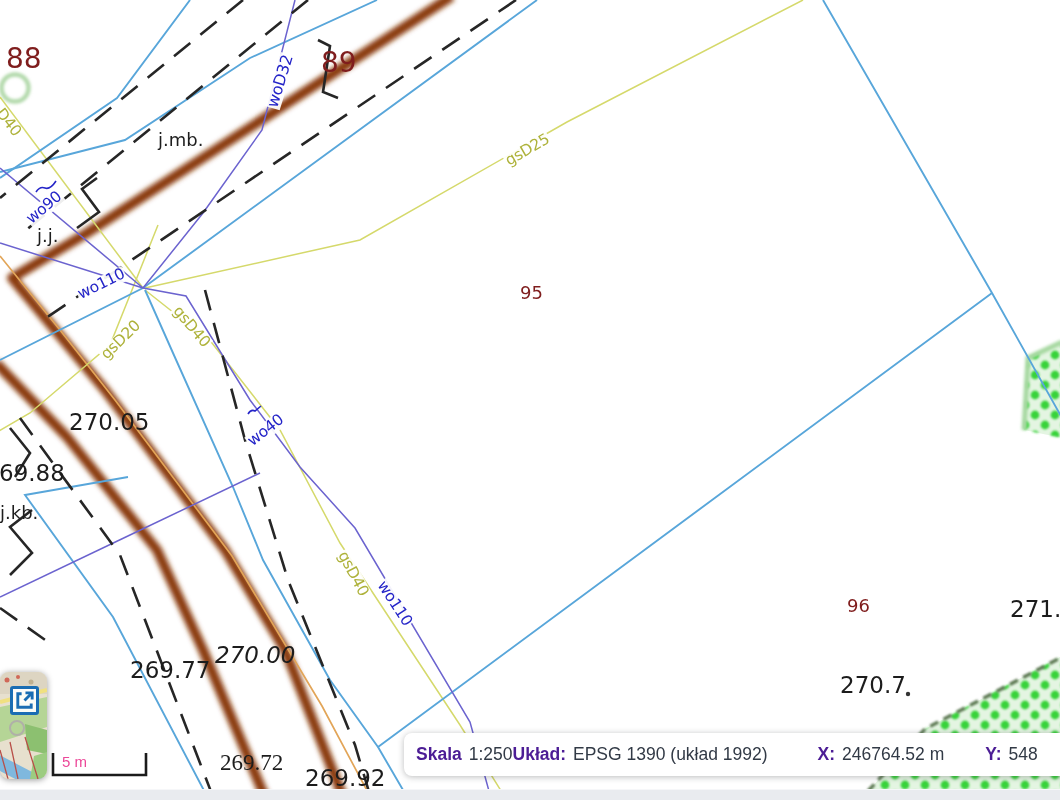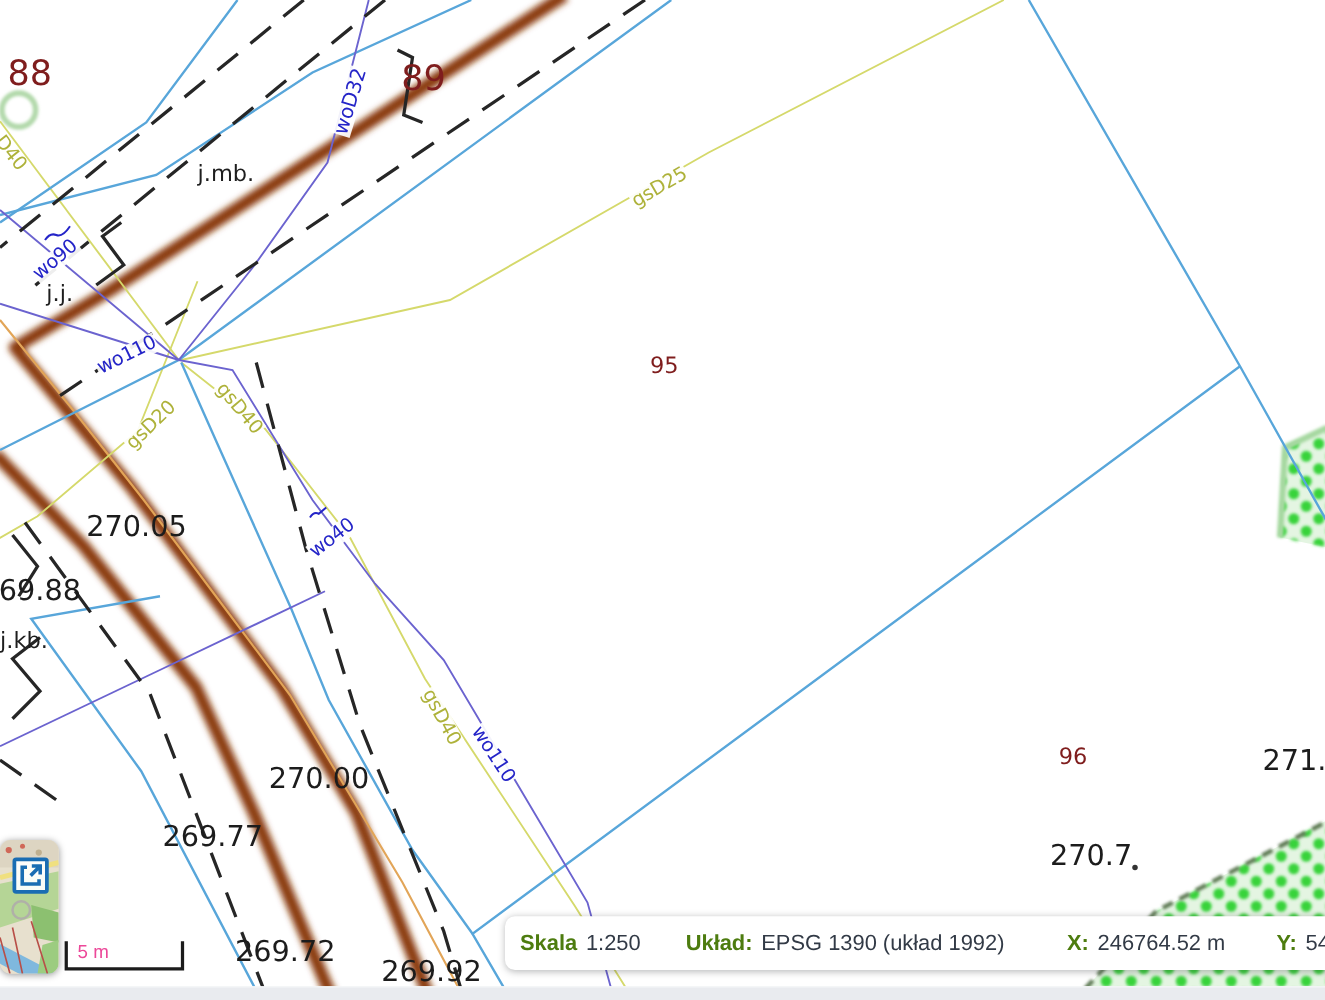--- a/index.html
+++ b/index.html
@@ -14,22 +14,22 @@
   .ulabel{font-size:15.5px;letter-spacing:-0.3px;background:rgba(255,255,255,0.92);
           padding:0 1px;transform-origin:left center;}
   .wo{color:#2424c8;}
   .gs{color:#aeb23a;}
   
   .statusbar{position:absolute;left:404px;top:733px;height:43px;width:700px;
              background:#ffffff;border-radius:8px;box-shadow:0 1px 6px rgba(60,64,67,.35);
              display:flex;align-items:center;padding:0 12px;box-sizing:border-box;
              font-family:"Liberation Sans",sans-serif;font-size:17.5px;color:#323a46;z-index:30;}
   .statusbar .grp{display:flex;align-items:center;white-space:nowrap;}
-  .statusbar .k{font-weight:bold;color:#4d7c0f;margin-right:7px;}
-  .g1{margin-left:36px;justify-content:flex-end;} .g2{margin-left:50px;} .g3{margin-left:41px;}
+  .statusbar .k{font-weight:bold;color:#4c1d95;margin-right:7px;}
+  .g1{justify-content:flex-end;} .g2{margin-left:50px;} .g3{margin-left:41px;}
   
   .bottomstrip{position:absolute;left:0;top:789px;width:1060px;height:11px;
                background:#e9ebef;border-top:1px solid #f6f7f9;z-index:25;}
   
   .minimap{position:absolute;left:0px;top:672px;width:47px;height:107px;border-radius:9px;
            overflow:hidden;box-shadow:0 1px 6px rgba(0,0,0,.4);z-index:40;background:#e7e0ce;}
   .mm-expand{position:absolute;left:10px;top:686px;width:29px;height:29px;z-index:45;
              background:rgba(255,255,255,.92);border:3px solid #1a6db3;border-radius:3px;
              box-sizing:border-box;cursor:pointer;}
   
@@ -136,23 +136,23 @@
 <span class="lbl ulabel wo" style="left:249px;top:436px;transform:rotate(-38deg);">wo40</span>
 <span class="lbl ulabel wo" style="left:380px;top:574px;transform:rotate(57deg);">wo110</span>
 <span class="lbl ulabel gs" style="left:506px;top:155px;transform:rotate(-30deg);">gsD25</span>
 <span class="lbl ulabel gs" style="left:-2px;top:102px;transform:rotate(52deg);">D40</span>
 <span class="lbl ulabel gs" style="left:103px;top:350px;transform:rotate(-44deg);">gsD20</span>
 <span class="lbl ulabel gs" style="left:175px;top:300px;transform:rotate(50deg);">gsD40</span>
 <span class="lbl ulabel gs" style="left:341px;top:544px;transform:rotate(62deg);">gsD40</span>
 
 <span class="lbl elev" style="left:69px;top:411px;">270.05</span>
 <span class="lbl elev" style="left:-1px;top:462px;">69.88</span>
-<span class="lbl elev" style="left:215px;top:612px;">270.00</span>
+<span class="lbl elev" style="left:215px;top:644px;font-style:italic;">270.00</span>
 <span class="lbl elev" style="left:130px;top:659px;">269.77</span>
-<span class="lbl elev" style="left:188px;top:751px;">269.72</span>
+<span class="lbl elev" style="left:220px;top:751px;font-family:Liberation Serif, serif;">269.72</span>
 <span class="lbl elev" style="left:305px;top:767px;">269.92</span>
 <span class="lbl elev" style="left:1010px;top:598px;">271.2</span>
 <span class="lbl elev" style="left:840px;top:674px;">270.7</span>
 
 <span class="lbl ann" style="left:158px;top:131px;">j.mb.</span>
 <span class="lbl ann" style="left:37px;top:227px;">j.j.</span>
 <span class="lbl ann" style="left:0px;top:504px;">j.kb.</span>
 
 <span class="scalebar-label">5 m</span>
 

